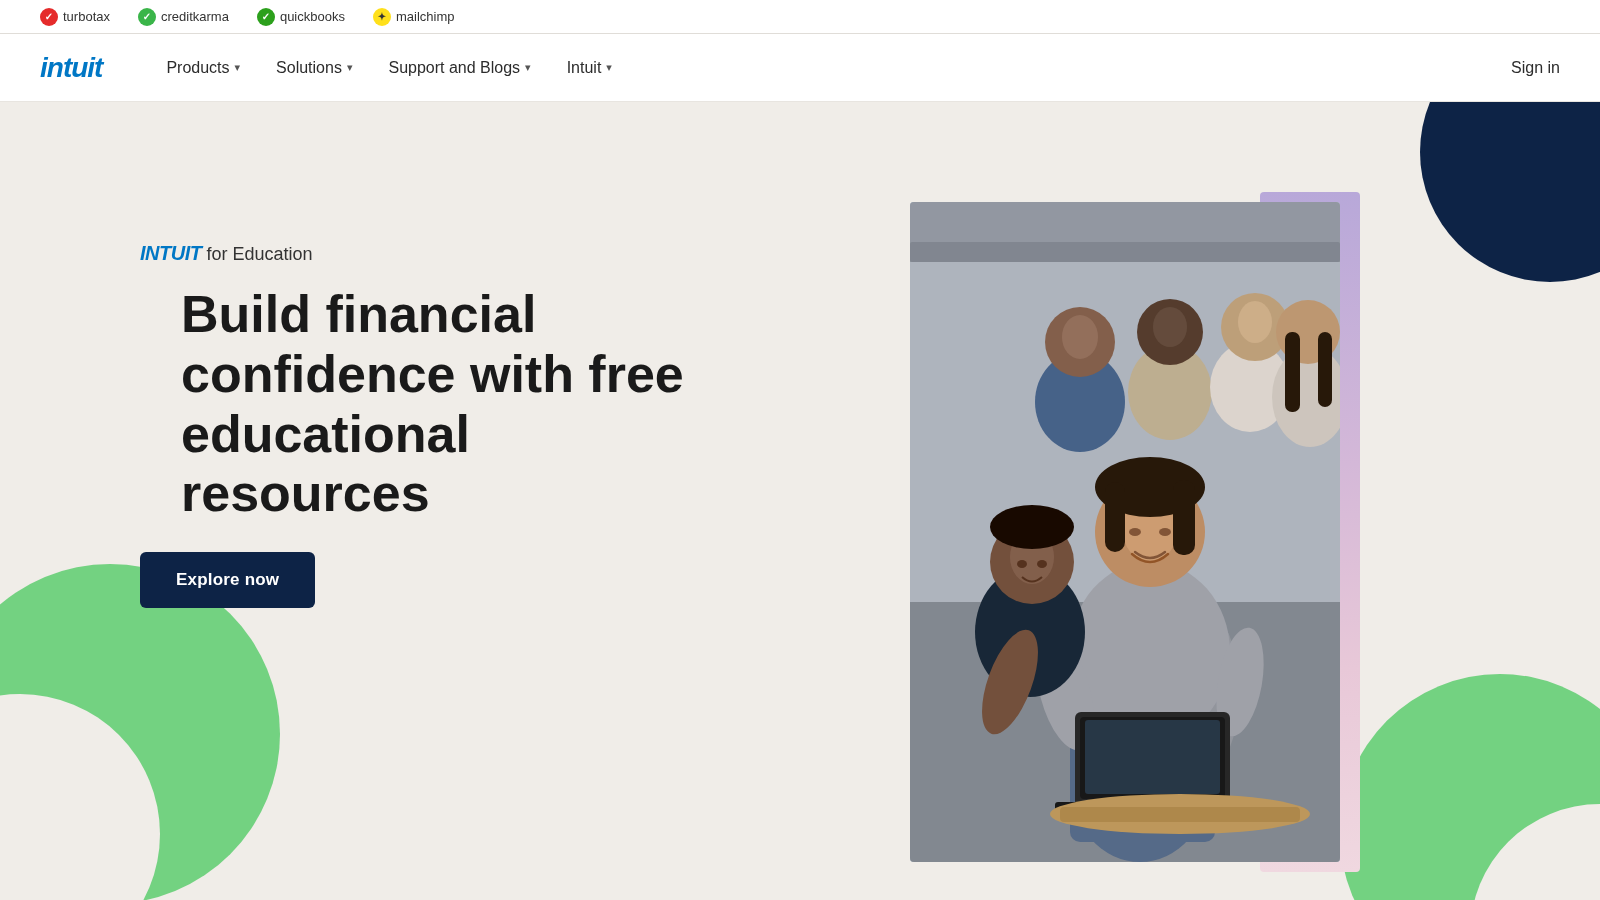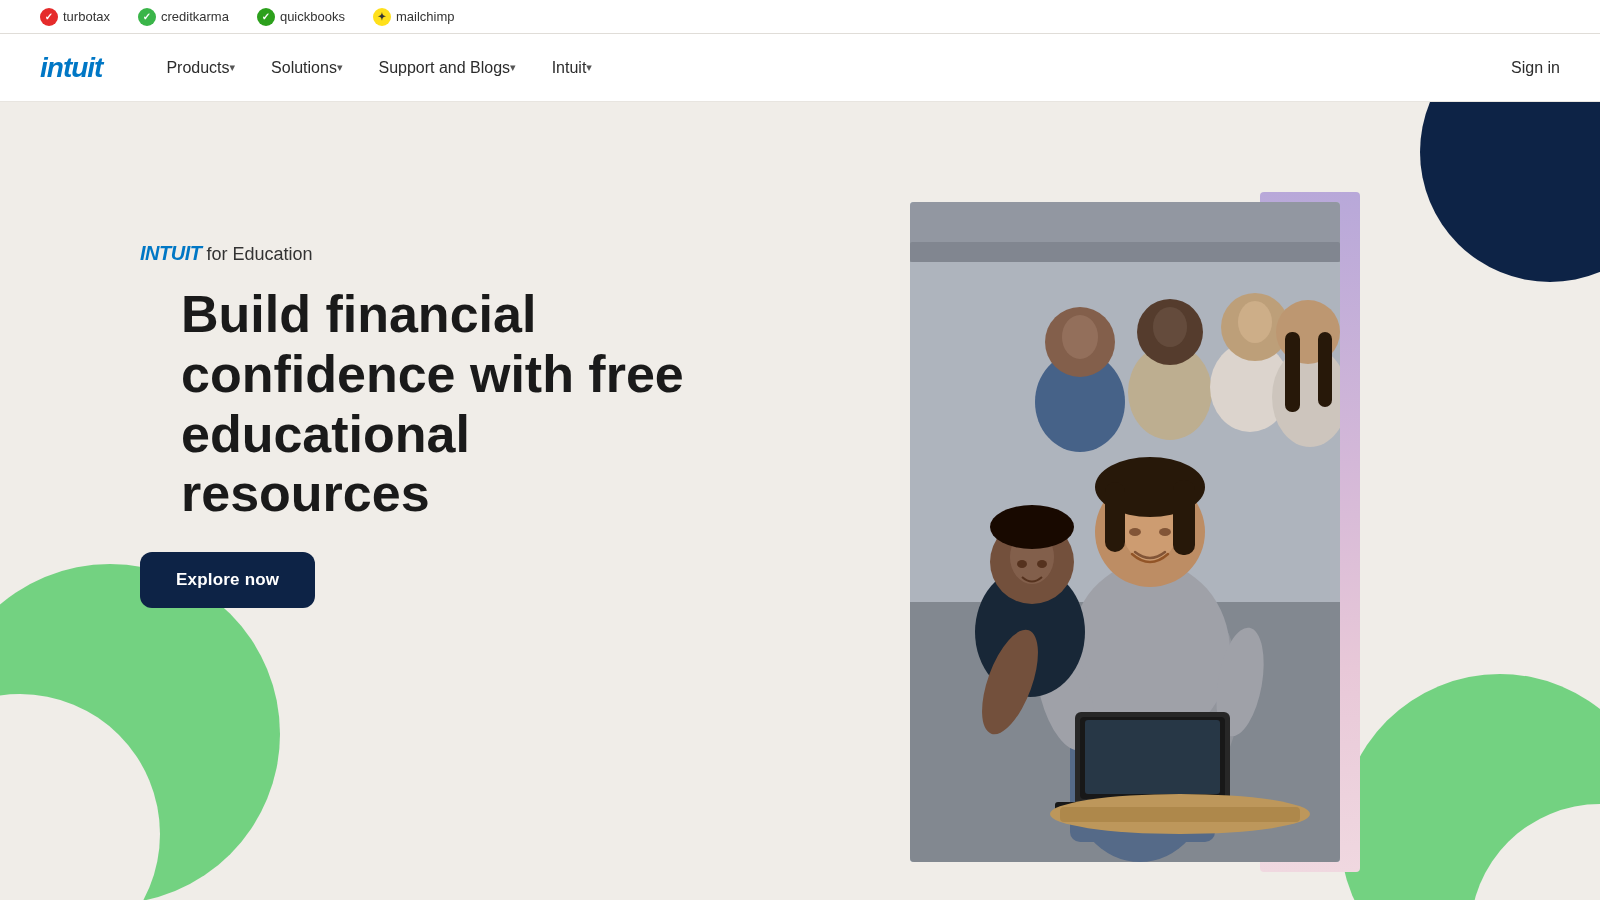--- a/index.html
+++ b/index.html
@@ -73,20 +73,21 @@
     }
     .nav-links {
       display: flex;
       align-items: center;
       gap: 8px;
       flex: 1;
     }
     .nav-item {
       display: flex;
       align-items: center;
+      gap: 5px;
       padding: 8px 14px;
       font-size: 16px;
       color: #2c2c2c;
       cursor: pointer;
       border-radius: 4px;
       font-weight: 400;
     }
     .chevron {
       font-size: 11px;
       color: #555;
@@ -198,21 +199,21 @@
       margin-bottom: 38px;
       max-width: 430px;
     }
     .explore-btn {
       background: #0d2346;
       color: #fff;
       border: none;
       padding: 18px 36px;
       font-size: 17px;
       font-weight: 600;
-      border-radius: 12px;
+      border-radius: 6px;
       cursor: pointer;
       letter-spacing: 0.2px;
     }
 
     
     .image-gradient-bg {
       position: absolute;
       right: 240px;
       top: 90px;
       width: 100px;

